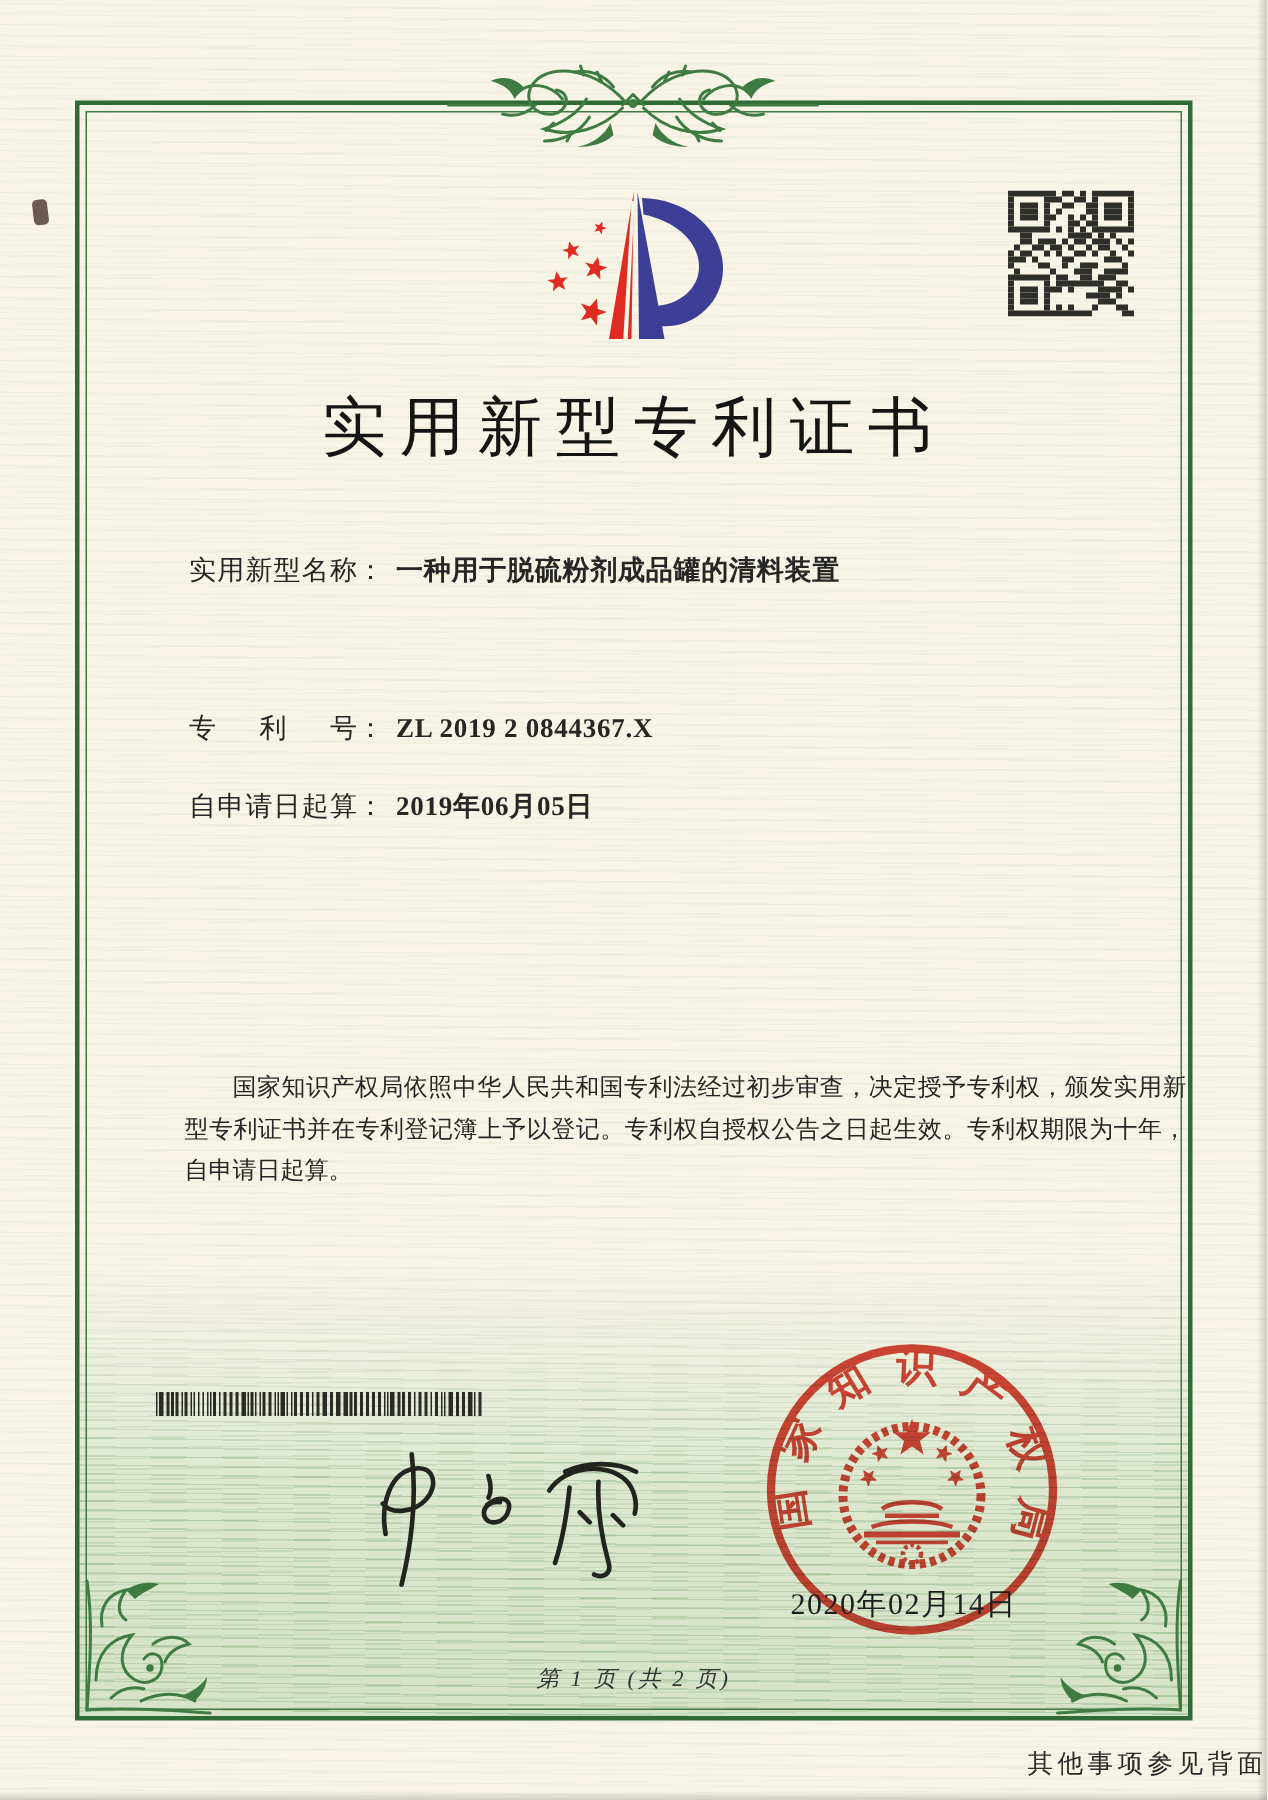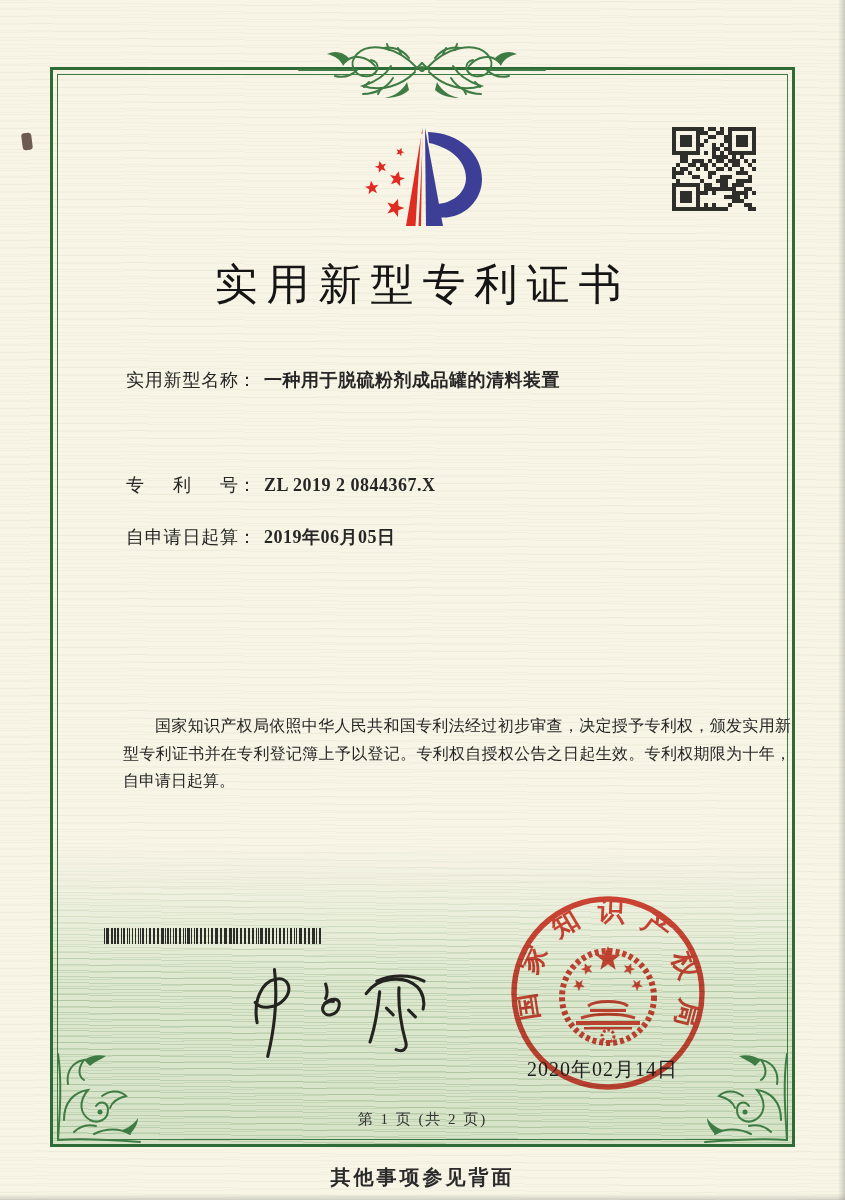--- a/index.html
+++ b/index.html
@@ -52,23 +52,23 @@
 
   .barcode { position:absolute; left:104px; top:928px; width:220px; height:16px; }
   .officer { position:absolute; left:118px; top:986px; font-size:20px; color:#222;
     line-height:37px; letter-spacing:3px; }
   .signature { position:absolute; left:232px; top:963px; width:222px; height:100px; }
   .seal { position:absolute; left:508px; top:893px; width:200px; height:200px;
     opacity:.93; mix-blend-mode:multiply; }
   .seal-date { position:absolute; left:527px; top:1056px; font-size:20px; color:#1d1d1d;
     letter-spacing:1px; z-index:5; }
   .page-indicator { position:absolute; left:0; right:0; top:1110px; text-align:center;
-    font-size:15px; color:#333; letter-spacing:2px; }
-  .footer-note { position:absolute; left:0; right:0; top:1164px; text-align:center;
-    font-size:20px; font-weight:700; color:#2a2a2a; letter-spacing:3px; }
+    font-size:15px; color:#333; letter-spacing:2px;font-style:italic; }
+  .footer-note { position:absolute; left:0; right:0; top:1164px; text-align:right;
+    font-size:17px; font-weight:400; color:#2a2a2a; letter-spacing:3px; }
   .ornament-top { position:absolute; left:297px; top:36px; width:250px; height:68px; }
   .corner { position:absolute; width:88px; height:94px; }
   .corner-bl { left:54px; top:1050px; }
   .corner-br { left:703px; top:1050px; transform:scaleX(-1); }
 </style>
 </head>
 <body>
 
 <div class="page">
 

